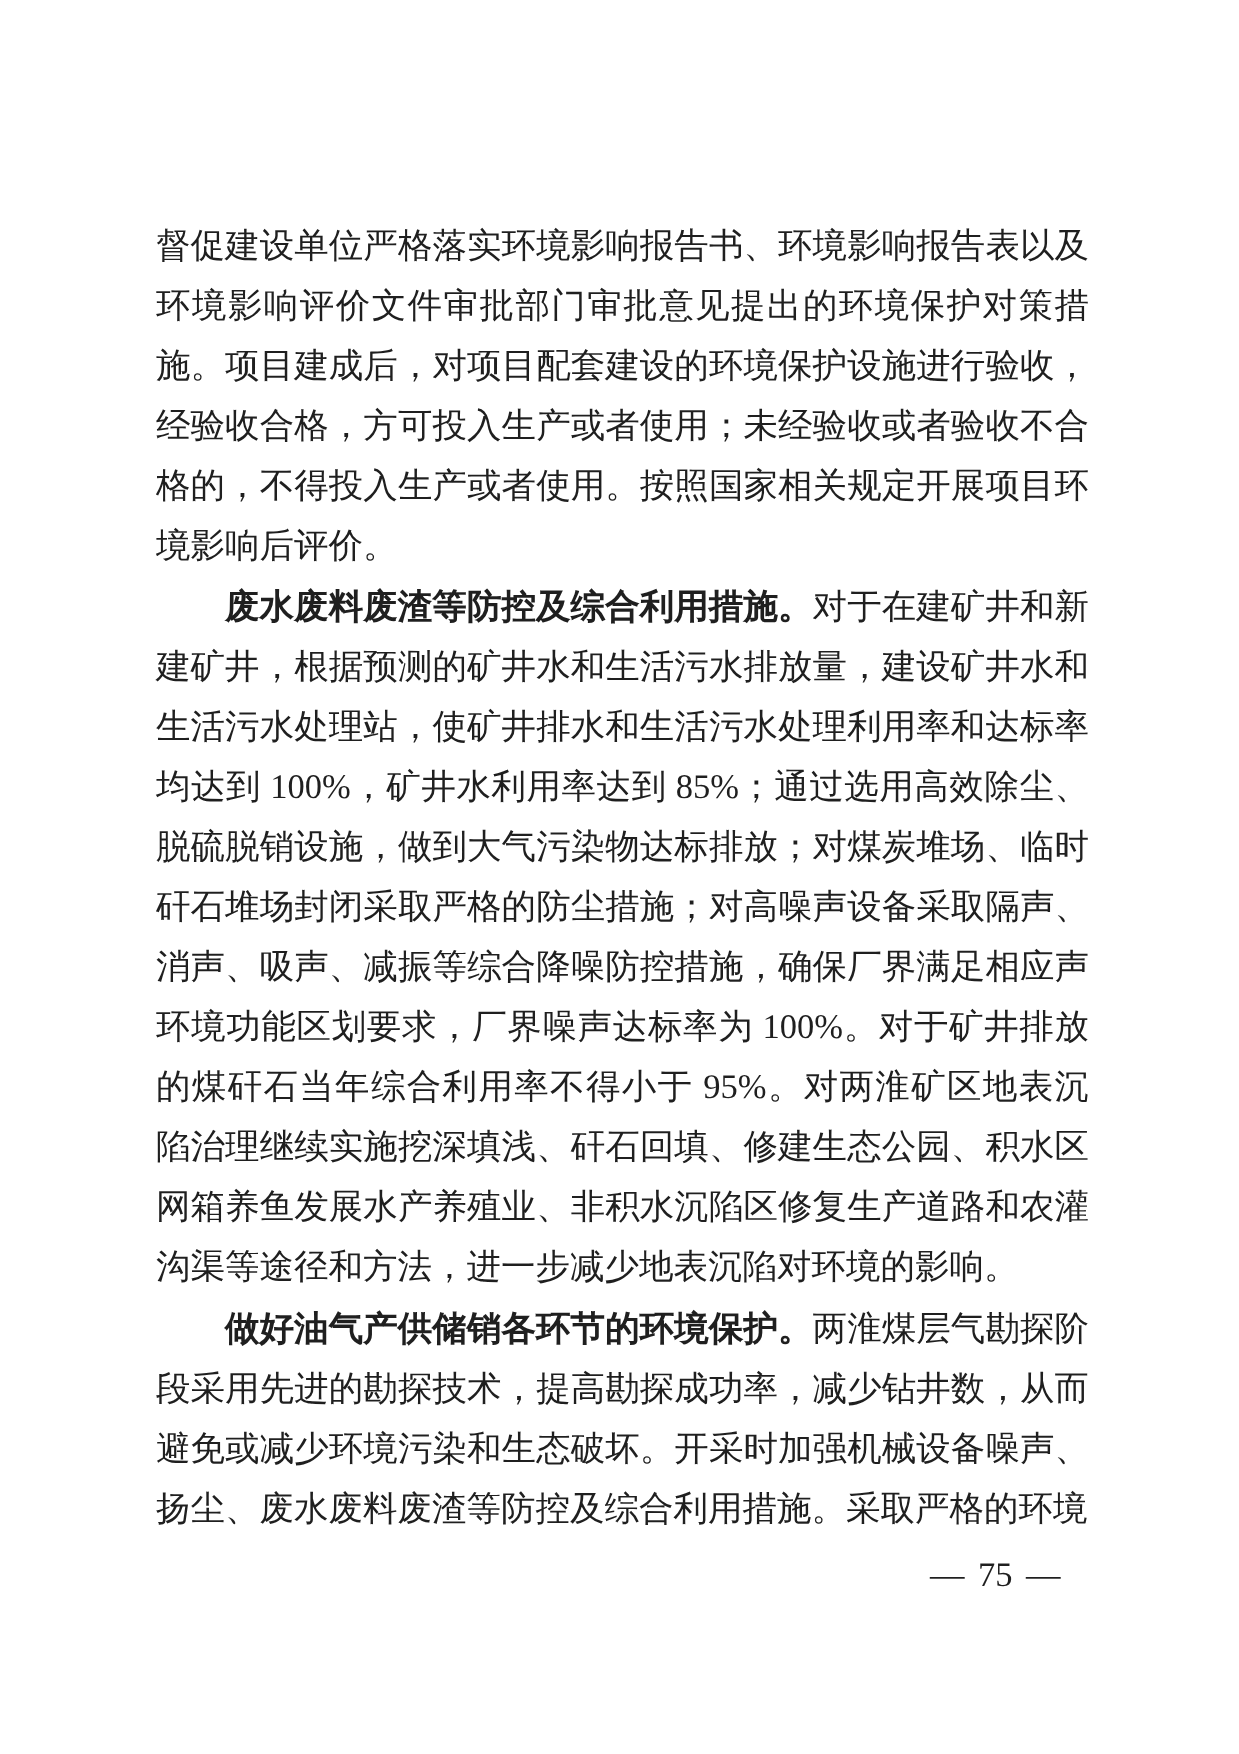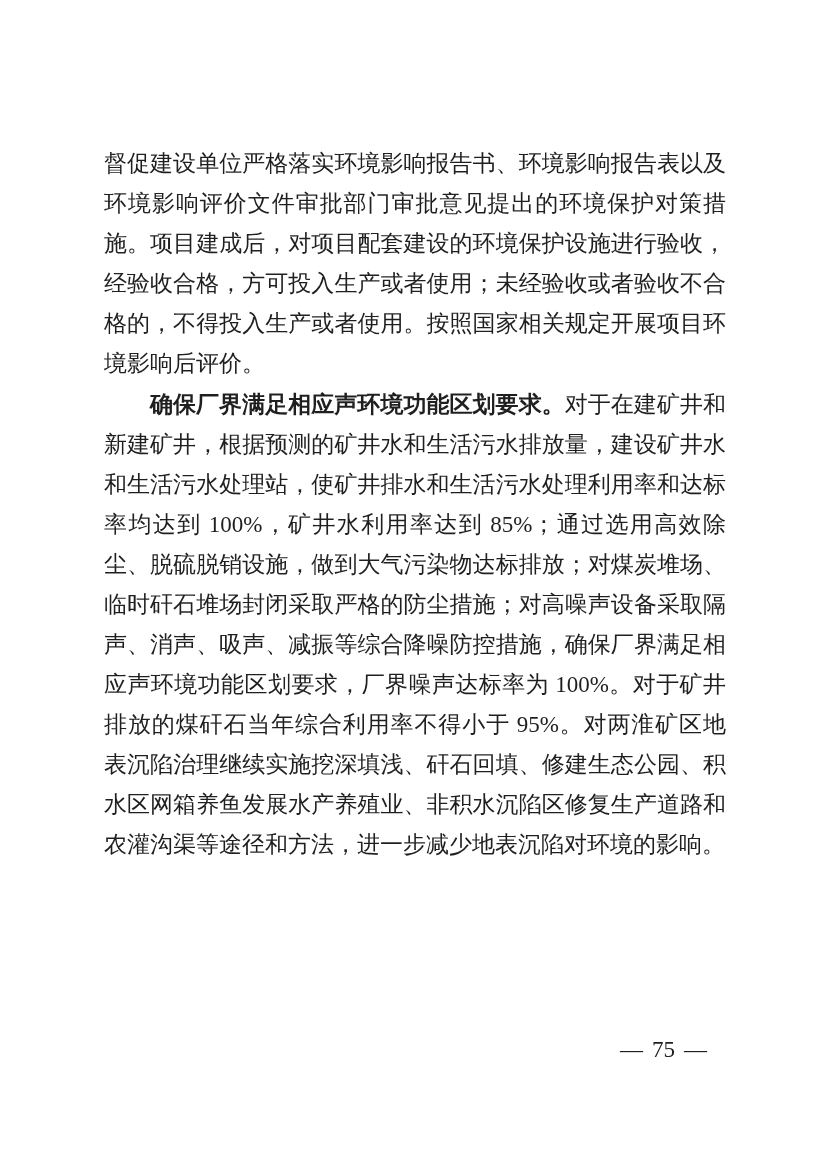--- a/index.html
+++ b/index.html
@@ -45,22 +45,23 @@
 </style>
 </head>
 <body>
 
 <div class="page">
 
   <div class="text-body">
 
     <p class="para"><span>督促建设单位严格落实环境影响报告书、环境影响报告表以及环境影响评价文件审批部门审批意见提出的环境保护对策措施。项目建成后，对项目配套建设的环境保护设施进行验收，经验收合格，方可投入生产或者使用；未经验收或者验收不合格的，不得投入生产或者使用。按照国家相关规定开展项目环境影响后评价。</span></p>
 
-    <p class="para indent"><span class="lead">确保厂界满足相应声环境功能区划要求。</span><span>对于在建矿井和新建矿井，根据预测的矿井水和生活污水排放量，建设矿井水和生活污水处理站，使矿井排水和生活污水处理利用率和达标率均达到 100%，矿井水利用率达到 85%；通过选用高效除尘、脱硫脱销设施，做到大气污染物达标排放；对煤炭堆场、临时矸石堆场封闭采取严格的防尘措施；对高噪声设备采取隔声、消声、吸声、减振等综合降噪防控措施，确保厂界满足相应声环境功能区划要求，厂界噪声达标率为 100%。对于矿井排放的煤矸石当年综合利用率不得小于 95%。对两淮矿区地表沉陷治理继续实施挖深填浅、矸石回填、修建生态公园、积水区网箱养鱼发展水产养殖业、非积水沉陷区修复生产道路和农灌沟渠等途径和方法，进一步减少地表沉陷对环境的影响。</span></p>
+    <p class="para indent"><span class="lead">废水废料废渣等防控及综合利用措施。</span><span>对于在建矿井和新建矿井，根据预测的矿井水和生活污水排放量，建设矿井水和生活污水处理站，使矿井排水和生活污水处理利用率和达标率均达到 100%，矿井水利用率达到 85%；通过选用高效除尘、脱硫脱销设施，做到大气污染物达标排放；对煤炭堆场、临时矸石堆场封闭采取严格的防尘措施；对高噪声设备采取隔声、消声、吸声、减振等综合降噪防控措施，确保厂界满足相应声环境功能区划要求，厂界噪声达标率为 100%。对于矿井排放的煤矸石当年综合利用率不得小于 95%。对两淮矿区地表沉陷治理继续实施挖深填浅、矸石回填、修建生态公园、积水区网箱养鱼发展水产养殖业、非积水沉陷区修复生产道路和农灌沟渠等途径和方法，进一步减少地表沉陷对环境的影响。</span></p>
 
+    <p class="para indent"><span class="lead">做好油气产供储销各环节的环境保护。</span><span>两淮煤层气勘探阶段采用先进的勘探技术，提高勘探成功率，减少钻井数，从而避免或减少环境污染和生态破坏。开采时加强机械设备噪声、扬尘、废水废料废渣等防控及综合利用措施。采取严格的环境</span></p>
 
   </div>
 
   <div class="footer">
     <span class="dash">—</span>
     <span>75</span>
     <span class="dash">—</span>
   </div>
 
 </div>

